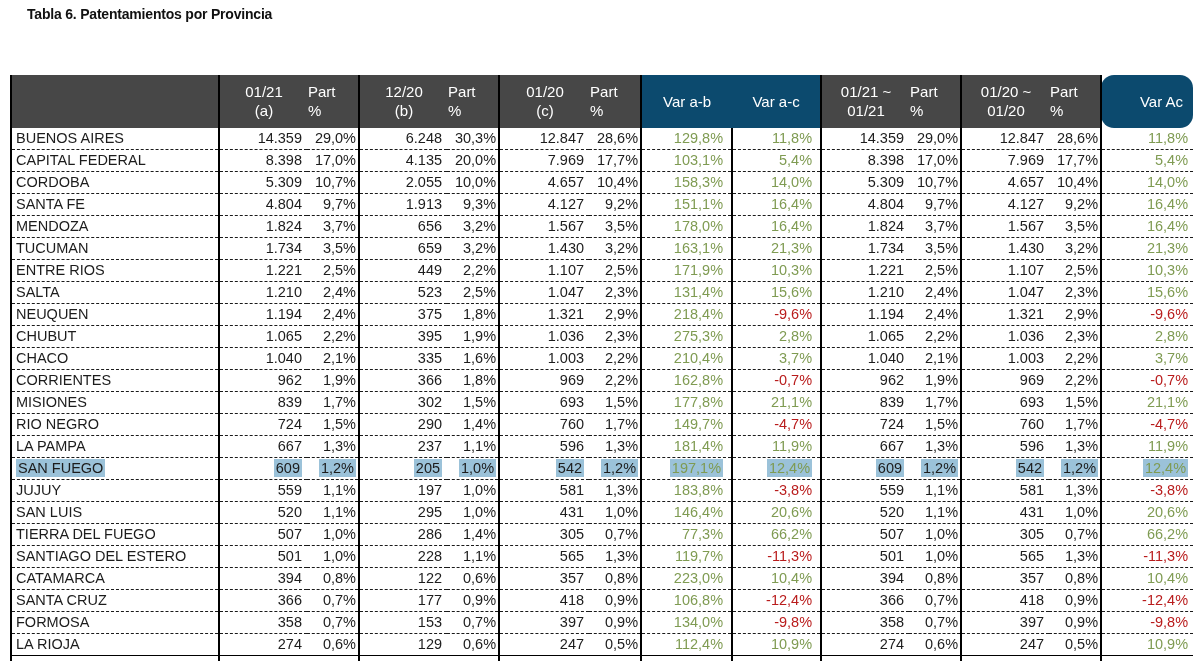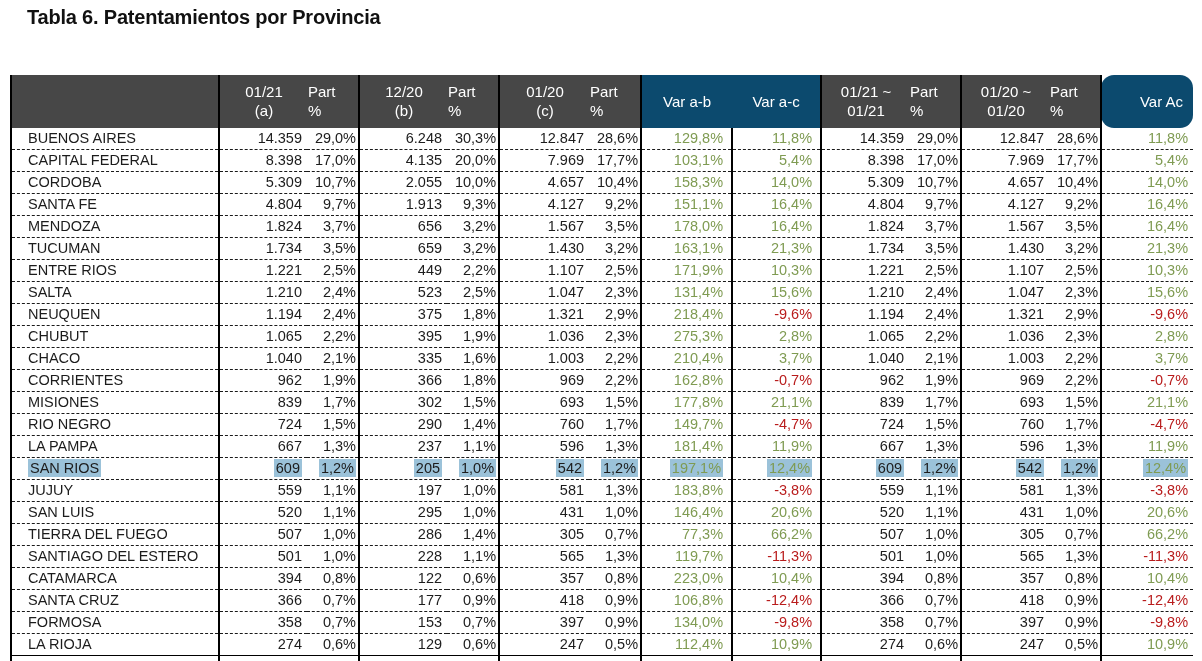--- a/index.html
+++ b/index.html
@@ -6,21 +6,21 @@
   html, body { margin: 0; padding: 0; background: #ffffff; }
   body {
     width: 1202px; height: 661px;
     font-family: "Liberation Sans", sans-serif;
     color: #1c1c1c;
   }
   .page { position: relative; width: 1202px; height: 661px; overflow: hidden; background: #fff; }
 
   .title {
     position: absolute; left: 27px; top: 6px; margin: 0;
-    font-size: 20px; font-weight: bold; color: #111;
+    font-size: 14px; font-weight: bold; color: #111;
     letter-spacing: -0.2px;
   }
 
   table.ptable {
     position: absolute; left: 10px; top: 75px; width: 1182px;
     border-collapse: collapse; table-layout: fixed;
     font-size: 14.5px; color: #1c1c1c;
     border-left: 2px solid #000;
   }
 
@@ -38,21 +38,21 @@
 
   
   .bl  { border-left: 2px solid #000; }
 
   
   tbody td {
     height: 21.75px; padding: 0; line-height: 21px;
     border-bottom: 1px dashed #1a1a1a;
     white-space: nowrap; overflow: hidden;
   }
-  .c-prov { text-align: left;  padding-left: 16px; }
+  .c-prov { text-align: left;  padding-left: 4px; }
   .c-num  { text-align: right; padding-right: 5px; }
   .c-part { text-align: right; padding-right: 2px; }
   .c-var  { text-align: right; padding-right: 8px; }
   .c-varac{ text-align: right; padding-right: 5px; }
 
   .pos { color: #7F9B52; }
   .neg { color: #b91c1c; }
 
   
   tr.hl span.ct { background: #9BC2D9; padding: 1px 2px; }
@@ -403,21 +403,21 @@
       <td class="c-part"><span class="ct">1,3%</span></td>
       <td class="c-var bl"><span class="ct pos">181,4%</span></td>
       <td class="c-var bl"><span class="ct pos">11,9%</span></td>
       <td class="c-num bl"><span class="ct">667</span></td>
       <td class="c-part"><span class="ct">1,3%</span></td>
       <td class="c-num bl"><span class="ct">596</span></td>
       <td class="c-part"><span class="ct">1,3%</span></td>
       <td class="c-varac bl"><span class="ct pos">11,9%</span></td>
     </tr>
         <tr class="hl">
-      <td class="c-prov"><span class="ct">SAN RIOS</span></td>
+      <td class="c-prov"><span class="ct">SAN FUEGO</span></td>
       <td class="c-num bl"><span class="ct">609</span></td>
       <td class="c-part"><span class="ct">1,2%</span></td>
       <td class="c-num bl"><span class="ct">205</span></td>
       <td class="c-part"><span class="ct">1,0%</span></td>
       <td class="c-num bl"><span class="ct">542</span></td>
       <td class="c-part"><span class="ct">1,2%</span></td>
       <td class="c-var bl"><span class="ct pos">197,1%</span></td>
       <td class="c-var bl"><span class="ct pos">12,4%</span></td>
       <td class="c-num bl"><span class="ct">609</span></td>
       <td class="c-part"><span class="ct">1,2%</span></td>

